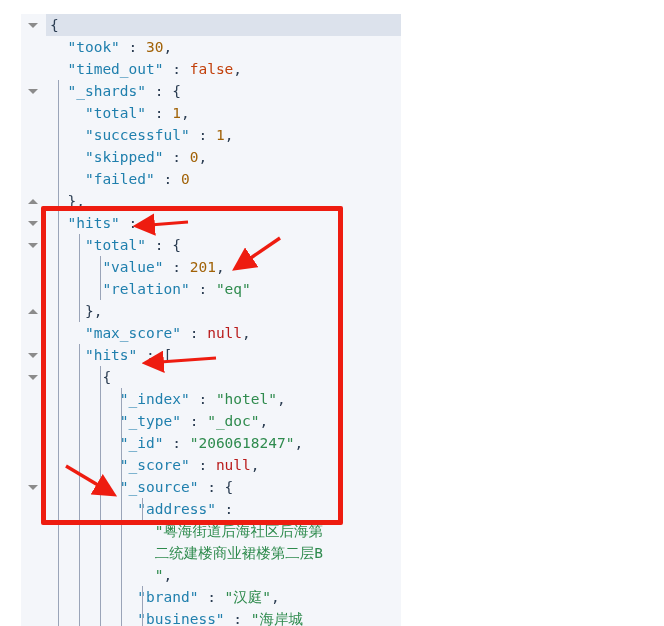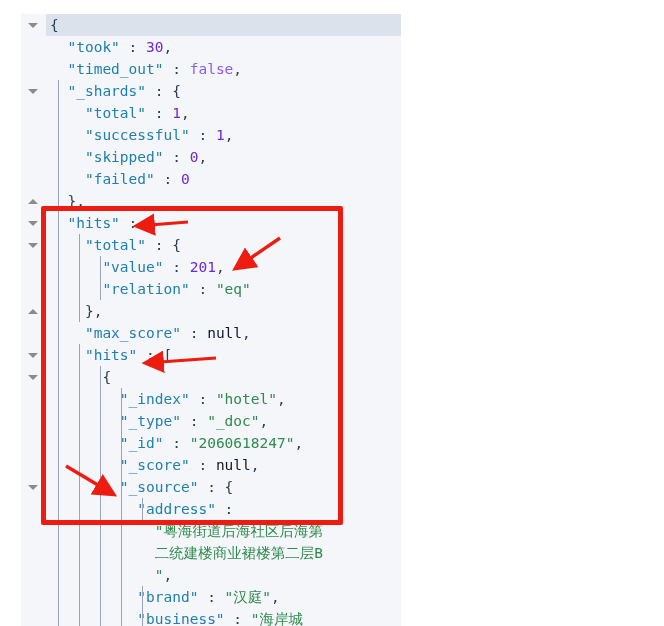--- a/index.html
+++ b/index.html
@@ -88,23 +88,23 @@
   .guide {
     position: absolute;
     top: 0;
     width: 1px;
     background: #9aa4b8;
   }
 
   
   .k   { color: #1f7fad; }          
   .s   { color: #2f8b4e; }          
-  .n   { color: #6d28d9; }          
-  .b   { color: #8b5cf6; }          
-  .nul { color: #0f172a; margin-top: 36px; }          
+  .n   { color: #a16207; }          
+  .b   { color: #c2410c; }          
+  .nul { color: #b91c1c; margin-top: 36px; }          
   .p   { color: #2b3d52; }          
 
   
   .redbox {
     position: absolute;
     left: 41px;
     top: 206px;
     width: 302px;
     height: 319px;
     border: 5px solid #ee1c10;

